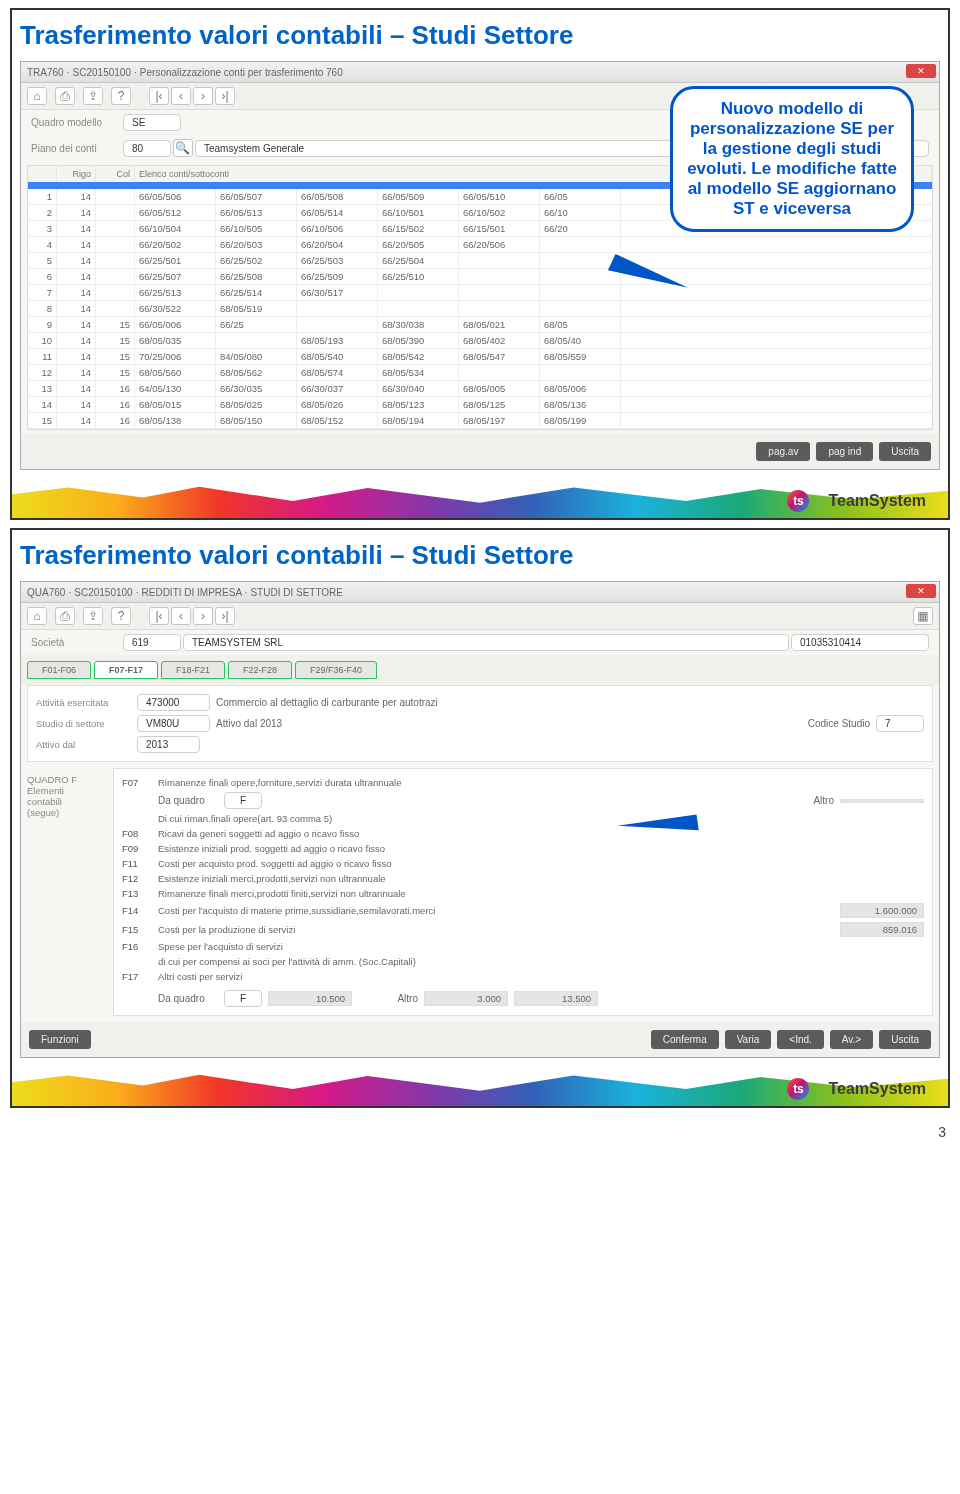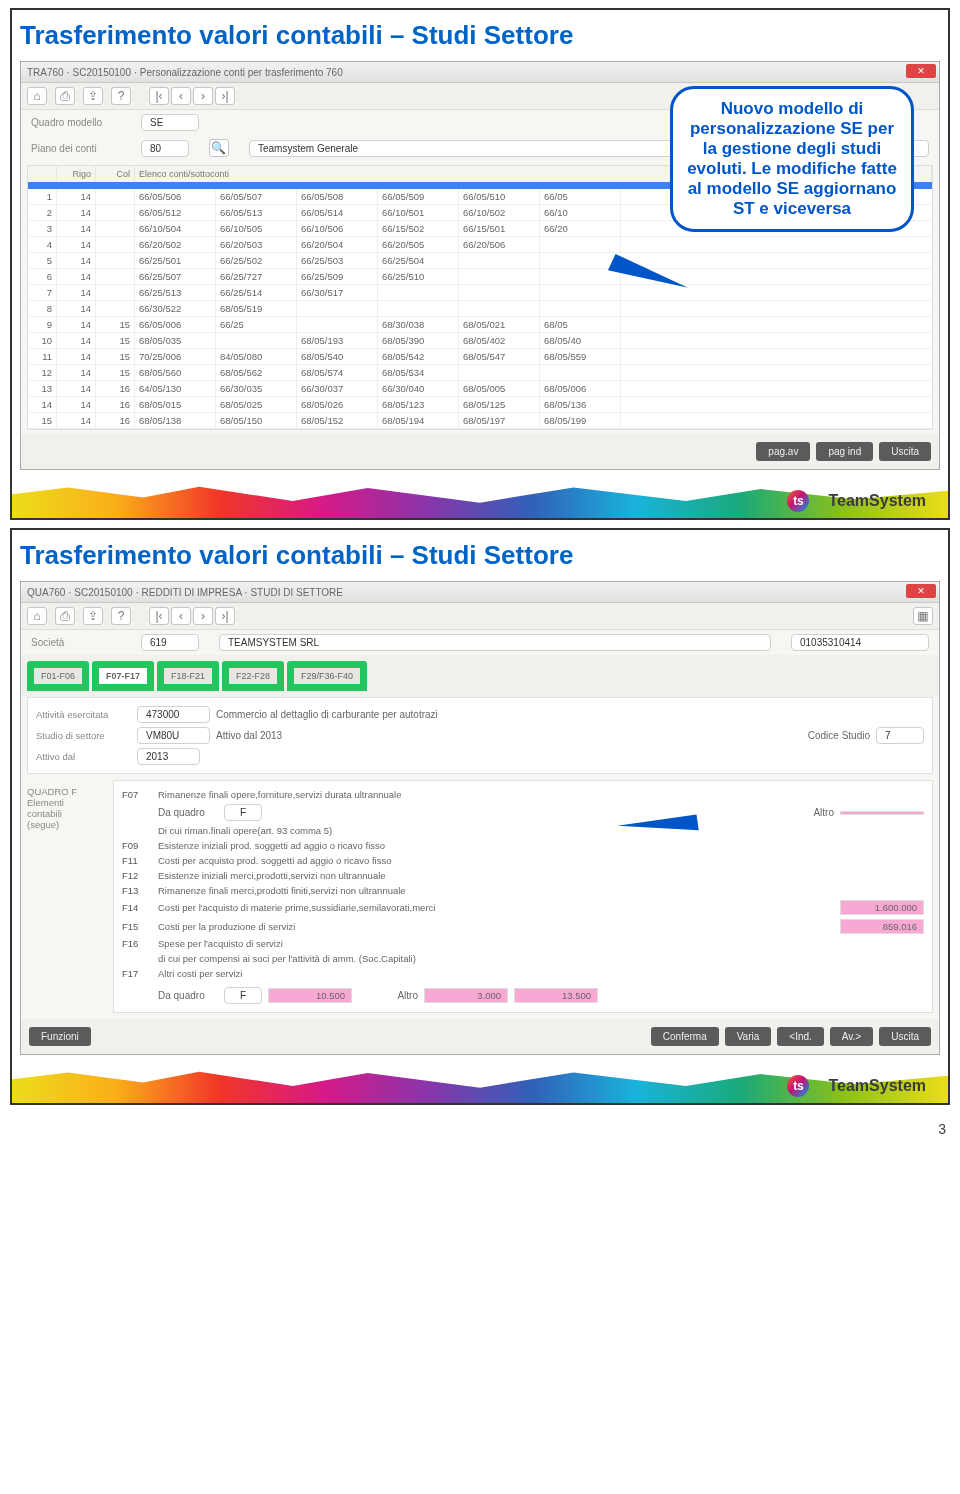--- a/index.html
+++ b/index.html
@@ -73,21 +73,21 @@
     line-height: 16px;
   }
   .nav-group {
     display: flex;
     gap: 2px;
     margin-left: 10px;
   }
   .info-row {
     display: flex;
     padding: 4px 10px;
-    gap: 20px;
+    gap: 2px;
     align-items: center;
     font-size: 10px;
     color: #666;
   }
   .info-label { width: 90px; color: #888; font-size: 10px; }
   .val-box {
     background: #fff;
     border: 1px solid #d0d0d0;
     padding: 2px 8px;
     font-size: 10px;
@@ -168,28 +168,28 @@
     width: 22px; height: 22px;
     border-radius: 50%;
     background: linear-gradient(135deg,#ff5b2d,#c31376 45%,#2085d8 90%);
     display: flex; align-items: center; justify-content: center;
     color: #fff; font-weight: bold; font-size: 12px;
   }
   .ts-text { font-size: 16px; color: #3a3a3a; font-weight: 600; }
   
   
   .tabs-row { display: flex; gap: 3px; padding: 6px; background: #f0f0ec; font-size: 9px; }
-  .tab { background: #e6e6e2; border: 7px solid #22c55e; padding: 3px 7px; color: #666; border-radius: 3px 3px 0 0;}
+  .tab { background: #e6e6e2; border: 1px solid #22c55e; padding: 3px 14px; color: #666; border-radius: 3px 3px 0 0;}
   .tab.on { background: #fff; font-weight: bold; }
   .form-area { background: #fff; margin: 0 6px 6px 6px; padding: 6px 8px; border: 1px solid #e0e0e0; font-size:10px; color:#666;}
   .form-line { display:flex; align-items:center; padding: 2px 0; gap: 6px; }
   .fl-lab { width: 95px; color:#888; font-size: 9.5px; }
   .fl-code { width: 30px; color:#555; font-size: 9.5px; }
   .fl-desc { flex: 1; font-size: 9.5px; }
-  .fl-val { background: #f9a8d4; border: 1px solid #ddd; padding: 1px 6px; font-size: 9.5px; min-width: 70px; text-align: right; }
+  .fl-val { background: #e5e5e5; border: 1px solid #ddd; padding: 1px 6px; font-size: 9.5px; min-width: 70px; text-align: right; }
   .page-num {
     text-align: right;
     padding: 8px 14px 4px 0;
     color: #444;
     font-size: 14px;
   }
 </style>
 </head>
 <body>
 
@@ -284,21 +284,21 @@
             <div class="c-code">66/25/503</div>
             <div class="c-code">66/25/504</div>
             <div class="c-code"></div>
             <div class="c-code">  </div>
           </div>
           <div class="g-row">
             <div class="c-idx">6</div>
             <div class="c-r">14</div>
             <div class="c-col"></div>
             <div class="c-code">66/25/507</div>
-            <div class="c-code">66/25/727</div>
+            <div class="c-code">66/25/508</div>
             <div class="c-code">66/25/509</div>
             <div class="c-code">66/25/510</div>
             <div class="c-code"></div>
             <div class="c-code"></div>
           </div>
           <div class="g-row">
             <div class="c-idx">7</div>
             <div class="c-r">14</div>
             <div class="c-col"></div>
             <div class="c-code">66/25/513</div>
@@ -491,20 +491,24 @@
               <span class="val-box" style="width:20px;text-align:center">F</span>
               <span style="flex:1"></span>
               <span>Altro</span>
               <span class="fl-val"></span>
             </div>
             <div class="form-line">
               <span class="fl-code"></span>
               <span class="fl-desc">Di cui riman.finali opere(art. 93 comma 5)</span>
             </div>
             <div class="form-line">
+              <span class="fl-code">F08</span>
+              <span class="fl-desc">Ricavi da generi soggetti ad aggio o ricavo fisso</span>
+            </div>
+            <div class="form-line">
               <span class="fl-code">F09</span>
               <span class="fl-desc">Esistenze iniziali prod. soggetti ad aggio o ricavo fisso</span>
             </div>
             <div class="form-line">
               <span class="fl-code">F11</span>
               <span class="fl-desc">Costi per acquisto prod. soggetti ad aggio o ricavo fisso</span>
             </div>
             <div class="form-line">
               <span class="fl-code">F12</span>
               <span class="fl-desc">Esistenze iniziali merci,prodotti,servizi non ultrannuale</span>

